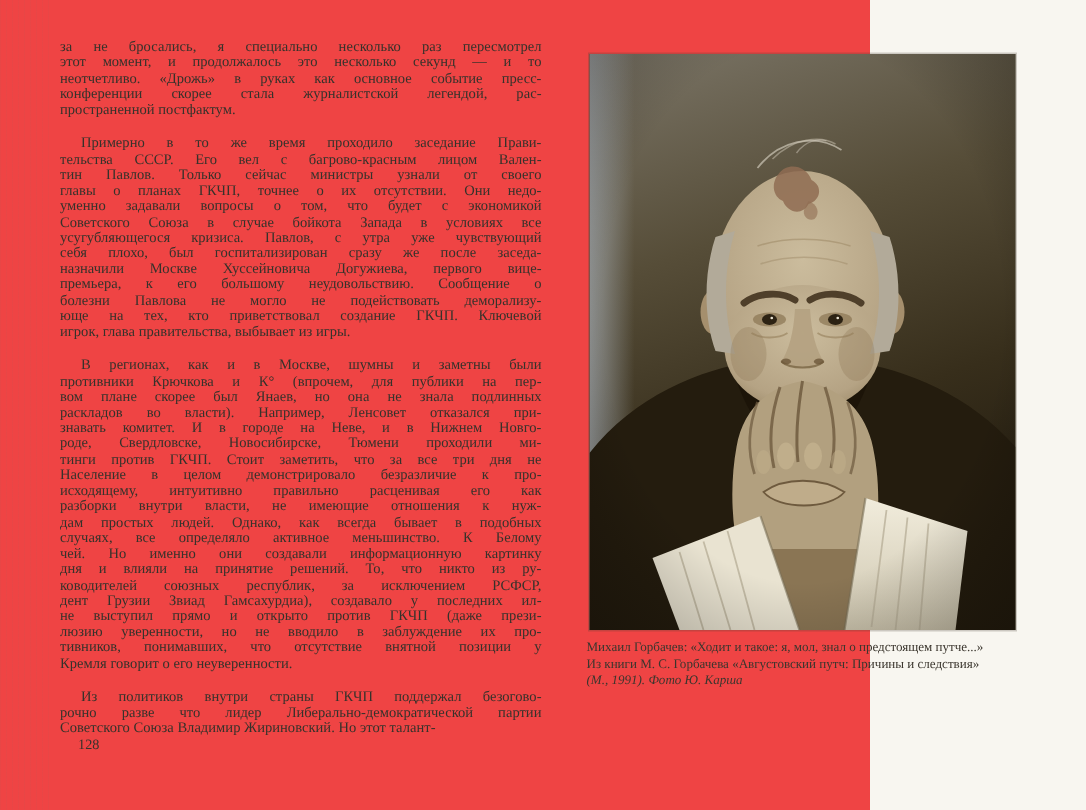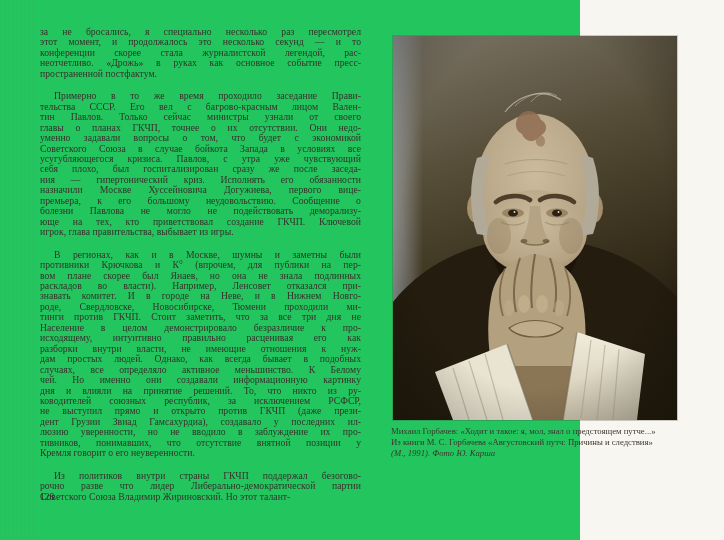--- a/index.html
+++ b/index.html
@@ -1,40 +1,40 @@
 <!DOCTYPE html>
 <html lang="ru"><head>
 <meta charset="utf-8">
 <style>
   html,body{margin:0;padding:0;}
   body{
     width:724px;height:540px;overflow:hidden;
     background:#f8f6f0;
     font-family:"Liberation Serif", serif;
   }
-  .spread{position:relative;width:580px;height:540px;background:#22c55e;}
+  .spread{position:relative;width:580px;height:540px;background:#ef4444;}
   
   .scan-streaks{
     position:absolute;left:0;top:0;width:34px;height:540px;
     background:repeating-linear-gradient(90deg,
       rgba(120,118,110,0.10) 0 1px, rgba(0,0,0,0) 1px 4px);
     opacity:.55;pointer-events:none;
   }
   
   .body-text{
     position:absolute;left:40px;top:27px;width:321px;
     font-size:9.7px;line-height:10.45px;color:#36322b;
     letter-spacing:.02px;
   }
   .para{margin:0;}
   .line{text-align:justify;}
   .line.just{text-align-last:justify;}
   .line.first{text-indent:14px;margin-top:12px;}
   .page-number{
-    position:absolute;left:40px;top:492px;
+    position:absolute;left:52px;top:492px;
     font-size:9.5px;color:#36322b;
   }
   
   .photo{
     position:absolute;left:393px;top:36px;width:284px;height:384px;
     outline:1px solid rgba(70,64,50,.25);
     background:#3a3220;
   }
   .photo svg{display:block;}
   .caption{
@@ -50,34 +50,33 @@
 <body>
 
 <div class="spread">
   <div class="scan-streaks"></div>
 
   <div>
     <div class="body-text">
         <div class="para">
           <div class="line just">за не бросались, я специально несколько раз пересмотрел</div>
           <div class="line just">этот момент, и продолжалось это несколько секунд — и то</div>
+          <div class="line just">неотчетливо. «Дрожь» в руках как основное событие пресс-</div>
           <div class="line just">конференции скорее стала журналистской легендой, рас-</div>
-          <div class="line just">неотчетливо. «Дрожь» в руках как основное событие пресс-</div>
           <div class="line">пространенной постфактум.</div>
         </div>
         <div class="para">
           <div class="line just first">Примерно в то же время проходило заседание Прави-</div>
           <div class="line just">тельства СССР. Его вел с багрово-красным лицом Вален-</div>
           <div class="line just">тин Павлов. Только сейчас министры узнали от своего</div>
           <div class="line just">главы о планах ГКЧП, точнее о их отсутствии. Они недо-</div>
           <div class="line just">уменно задавали вопросы о том, что будет с экономикой</div>
           <div class="line just">Советского Союза в случае бойкота Запада в условиях все</div>
           <div class="line just">усугубляющегося кризиса. Павлов, с утра уже чувствующий</div>
           <div class="line just">себя плохо, был госпитализирован сразу же после заседа-</div>
-          <div class="line just">ния — гипертонический криз. Исполнять его обязанности</div>
           <div class="line just">назначили Москве Хуссейновича Догужиева, первого вице-</div>
           <div class="line just">премьера, к его большому неудовольствию. Сообщение о</div>
           <div class="line just">болезни Павлова не могло не подействовать деморализу-</div>
           <div class="line just">юще на тех, кто приветствовал создание ГКЧП. Ключевой</div>
           <div class="line">игрок, глава правительства, выбывает из игры.</div>
         </div>
         <div class="para">
           <div class="line just first">В регионах, как и в Москве, шумны и заметны были</div>
           <div class="line just">противники Крючкова и К° (впрочем, для публики на пер-</div>
           <div class="line just">вом плане скорее был Янаев, но она не знала подлинных</div>
@@ -86,22 +85,22 @@
           <div class="line just">роде, Свердловске, Новосибирске, Тюмени проходили ми-</div>
           <div class="line just">тинги против ГКЧП. Стоит заметить, что за все три дня не</div>
           <div class="line just">Население в целом демонстрировало безразличие к про-</div>
           <div class="line just">исходящему, интуитивно правильно расценивая его как</div>
           <div class="line just">разборки внутри власти, не имеющие отношения к нуж-</div>
           <div class="line just">дам простых людей. Однако, как всегда бывает в подобных</div>
           <div class="line just">случаях, все определяло активное меньшинство. К Белому</div>
           <div class="line just">чей. Но именно они создавали информационную картинку</div>
           <div class="line just">дня и влияли на принятие решений. То, что никто из ру-</div>
           <div class="line just">ководителей союзных республик, за исключением РСФСР,</div>
+          <div class="line just">дент Грузии Звиад Гамсахурдиа), создавало у последних ил-</div>
           <div class="line just">не выступил прямо и открыто против ГКЧП (даже прези-</div>
-          <div class="line just">дент Грузии Звиад Гамсахурдиа), создавало у последних ил-</div>
           <div class="line just">люзию уверенности, но не вводило в заблуждение их про-</div>
           <div class="line just">тивников, понимавших, что отсутствие внятной позиции у</div>
           <div class="line">Кремля говорит о его неуверенности.</div>
         </div>
         <div class="para">
           <div class="line just first">Из политиков внутри страны ГКЧП поддержал безогово-</div>
           <div class="line just">рочно разве что лидер Либерально-демократической партии</div>
           <div class="line">Советского Союза Владимир Жириновский. Но этот талант-</div>
         </div>
       </div>

